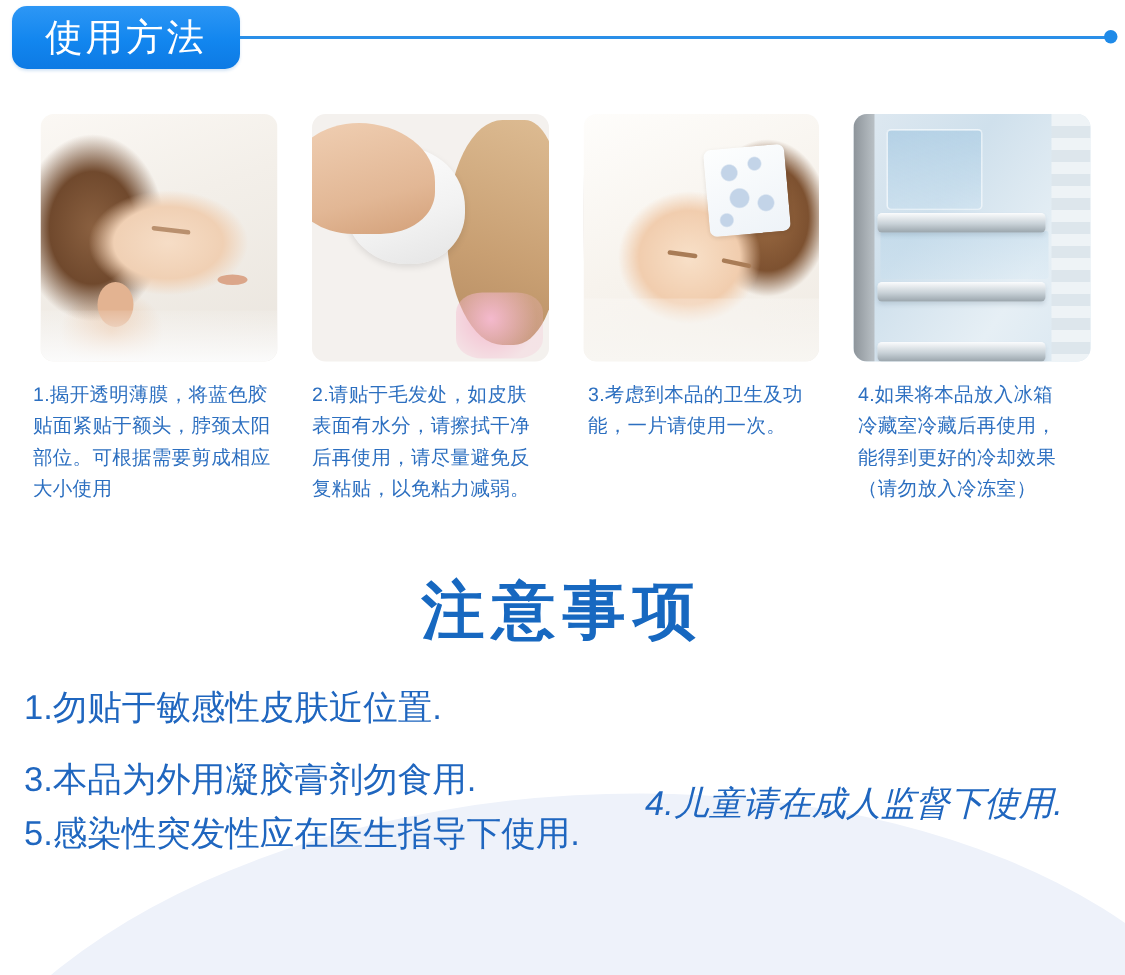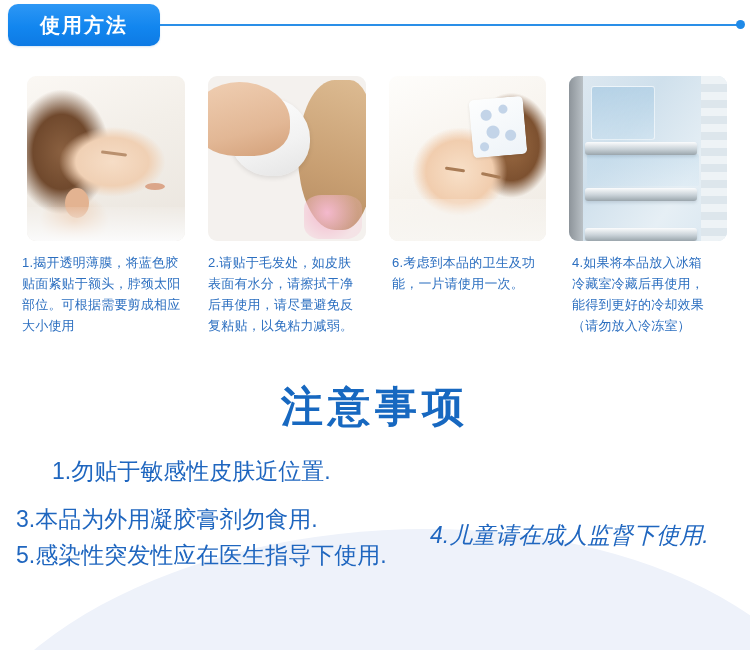--- a/index.html
+++ b/index.html
@@ -45,22 +45,22 @@
     height: 42px;
     border-radius: 10px;
     background: linear-gradient(180deg, #2d97f5 0%, #1286ef 55%, #0d7ae4 100%);
     box-shadow: 0 1px 2px rgba(20,110,200,0.18);
     display: flex;
     align-items: center;
     justify-content: center;
   }
   .badge-text {
     color: #ffffff;
-    font-size: 20px;
-    font-weight: bold;
+    font-size: 25px;
+    font-weight: normal;
     letter-spacing: 2px;
     line-height: 1;
   }
   .header-rule {
     position: absolute;
     left: 160px;
     top: 24px;
     width: 578px;
     height: 2px;
     background: #2a8fe8;
@@ -289,21 +289,21 @@
     height: 140px;
     z-index: 2;
   }
   .warn {
     position: absolute;
     color: #1f66bf;
     font-size: 23px;
     line-height: 1.2;
     white-space: nowrap;
   }
-  .w1 { left: 16px;  top: 0px; margin-left: 36px;  }
+  .w1 { left: 16px;  top: 0px;  }
   .w2 { left: 430px; top: 0px;  }
   .w3 { left: 16px;  top: 48px; }
   .w4 { left: 430px; top: 64px; font-style: italic; }
   .w5 { left: 16px;  top: 84px; }
 </style>
 </head>
 <body>
 
 <div class="bottom-curve"></div>
 
@@ -360,21 +360,21 @@
   </div>
 
   <div class="cap cap2">
     <span class="cap-line">2.请贴于毛发处，如皮肤</span>
     <span class="cap-line">表面有水分，请擦拭干净</span>
     <span class="cap-line">后再使用，请尽量避免反</span>
     <span class="cap-line">复粘贴，以免粘力减弱。</span>
   </div>
 
   <div class="cap cap3">
-    <span class="cap-line">6.考虑到本品的卫生及功</span>
+    <span class="cap-line">3.考虑到本品的卫生及功</span>
     <span class="cap-line">能，一片请使用一次。</span>
   </div>
 
   <div class="cap cap4">
     <span class="cap-line">4.如果将本品放入冰箱</span>
     <span class="cap-line">冷藏室冷藏后再使用，</span>
     <span class="cap-line">能得到更好的冷却效果</span>
     <span class="cap-line">（请勿放入冷冻室）</span>
   </div>
 

